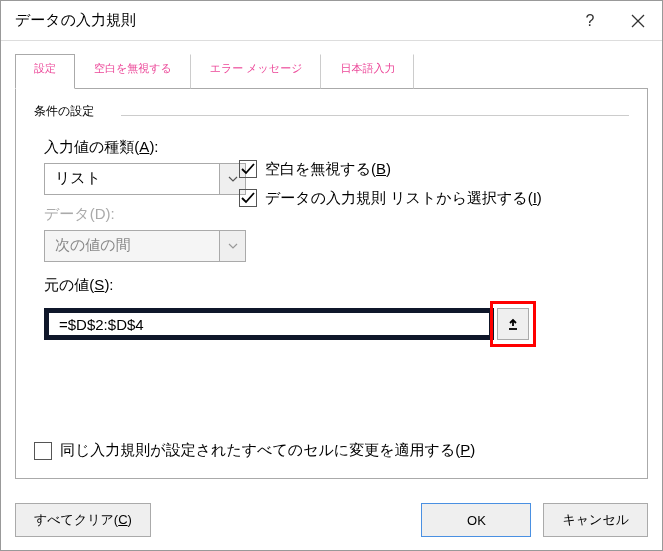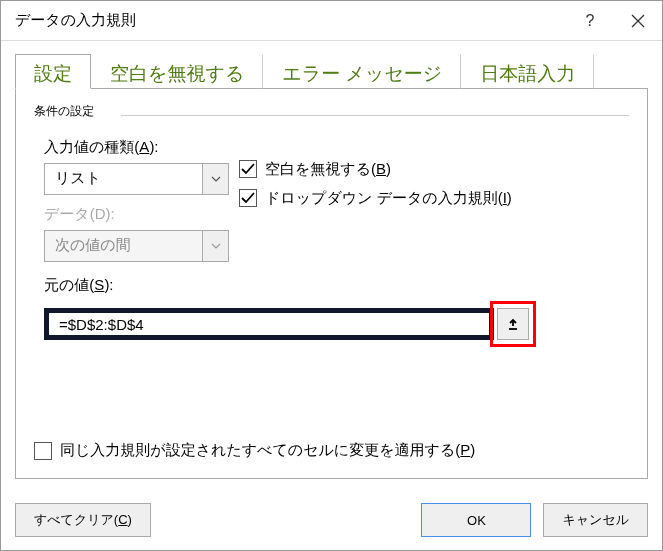--- a/index.html
+++ b/index.html
@@ -6,38 +6,38 @@
   body { margin: 0; background: #fff; width: 663px; height: 551px; overflow: hidden; border: 1px solid #999; }
 
   .titlebar { height: 40px; display: flex; align-items: center; padding: 0 0 0 14px; background: #fff; border-bottom: 1px solid #ddd; }
   .titlebar-title { font-size: 15px; flex: 1; color: #000; }
   .titlebar-btn { width: 48px; height: 40px; display: flex; align-items: center; justify-content: center; color: #333; font-size: 16px; }
   .close-x svg { width: 14px; height: 14px; }
 
   .content { padding: 12px 14px 14px 14px; }
 
   .tabs { display: flex; border-bottom: 1px solid #aaa; height: 36px; }
-  .tab { padding: 6px 18px; font-size: 19px; border: 1px solid transparent; position: relative; top: 1px; color: #4d7c0f; }
+  .tab { padding: 6px 18px; font-size: 11px; border: 1px solid transparent; position: relative; top: 1px; color: #ec4899; }
   .tab.active { background: #fff; border: 1px solid #aaa; border-bottom: 1px solid #fff; }
   .tab:not(.active) { border-right: 1px solid #ccc; }
 
   .tabpane { border: 1px solid #aaa; border-top: none; padding: 14px 18px 18px 18px; height: 390px; position: relative; }
 
   .fieldset-label { font-size: 12px; color: #000; margin-bottom: 6px; }
   .fieldset-line { position: absolute; top: 26px; left: 105px; right: 18px; height: 1px; background: #ccc; }
 
   .inner { padding: 12px 0 0 10px; }
   .row { display: flex; align-items: flex-start; }
   .col-left { width: 195px; }
   .col-right { padding-top: 22px; }
 
   .label { font-size: 15px; color: #000; margin-bottom: 6px; display: block; }
   .underline { text-decoration: underline; }
 
-  .combo { display: flex; width: 185px; height: 32px; border: 1px solid #aaa; background: #fff; margin-bottom: 10px; gap: 8px; }
+  .combo { display: flex; width: 202px; height: 32px; border: 1px solid #aaa; background: #fff; margin-bottom: 10px; gap: 8px; }
   .combo.disabled { background: #f5f5f5; color: #888; }
   .combo-text { flex: 1; padding: 5px 10px; font-size: 15px; }
   .combo-btn { width: 26px; border-left: 1px solid #aaa; display: flex; align-items: center; justify-content: center; background: #efefef; }
   .combo-btn svg { width: 10px; height: 6px; }
 
   .disabled-label { color: #aaa; }
 
   .check { display: flex; align-items: flex-start; font-size: 15px; margin-bottom: 10px; }
   .check-box { width: 18px; height: 18px; border: 1px solid #555; margin-right: 8px; display: flex; align-items: center; justify-content: center; }
   .check-box svg { width: 14px; height: 12px; }
@@ -119,21 +119,21 @@
                 </svg>
             </div>
             <span><span>空白を無視する(</span><span class="underline">B</span><span>)</span></span>
           </div>
           <div class="check">
             <div class="check-box">
               <svg viewBox="0 0 14 12">
                   <polyline points="1,6 5,10 13,1" fill="none" stroke="#000" stroke-width="1.8"></polyline>
                 </svg>
             </div>
-            <span><span>ドロップダウン データの入力規則(</span><span class="underline">I</span><span>)</span></span>
+            <span><span>データの入力規則 リストから選択する(</span><span class="underline">I</span><span>)</span></span>
           </div>
         </div>
       </div>
 
       <div class="source-row">
         <span class="label">
           <span>元の値(</span><span class="underline">S</span><span>):</span>
         </span>
         <div class="source-input-wrap">
           <input class="source-input" type="text" value="=$D$2:$D$4" style="">

